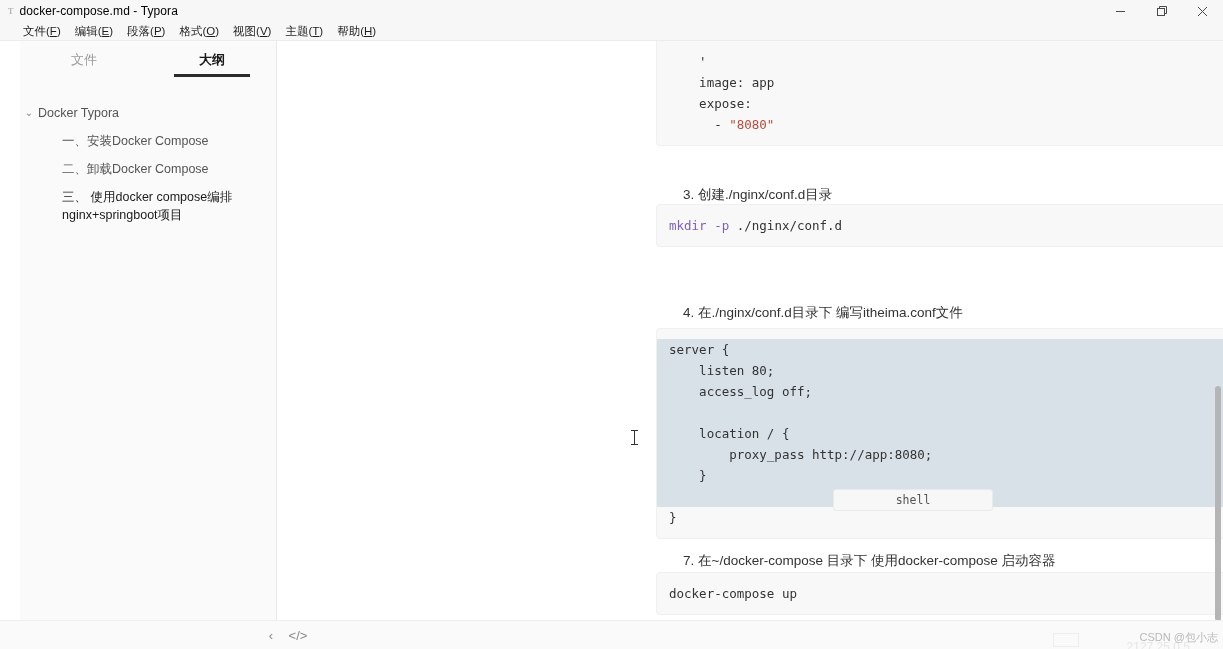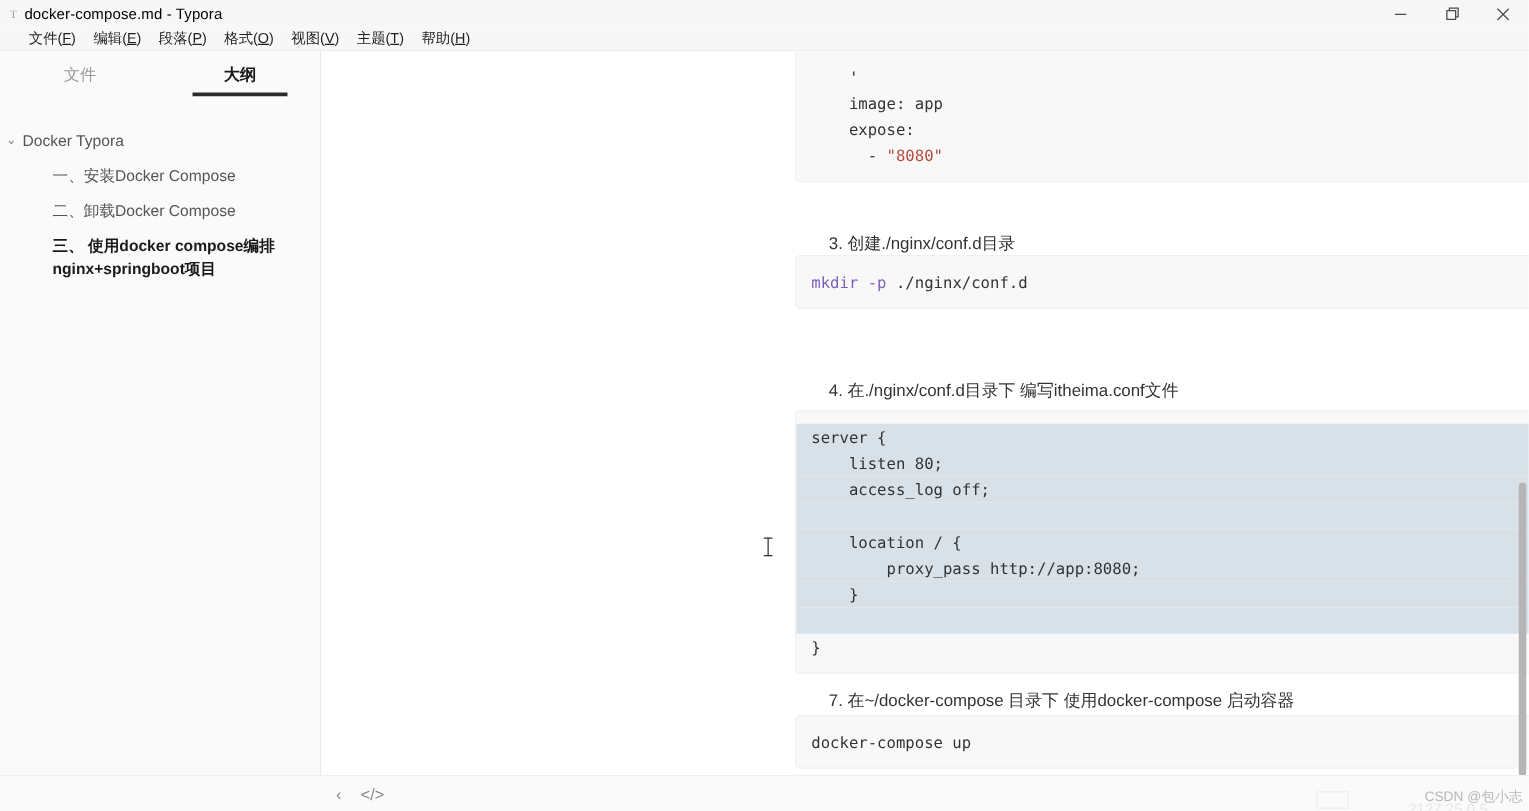--- a/index.html
+++ b/index.html
@@ -86,20 +86,21 @@
 
   
   .sidebar {
     width: 257px;
     flex: 0 0 257px;
     background: #fafafa;
     border-right: 1px solid #e9e9e9;
     display: flex;
     flex-direction: column;
     position: relative;
+    margin-left: 20px;
   }
   .side-tabs {
     display: flex;
     height: 46px;
     align-items: flex-start;
     padding-top: 10px;
   }
   .side-tab {
     flex: 1 1 50%;
     text-align: center;
@@ -136,21 +137,21 @@
     width: 18px;
     flex: 0 0 18px;
     text-align: center;
     color: #8a8a8a;
     font-size: 10px;
     line-height: 18px;
   }
   .outline-row .txt { flex: 1 1 auto; }
   .outline-row.lvl1 { padding-left: 24px; color: #555; }
   .outline-row.lvl1 .txt { padding-left: 18px; }
-  .outline-row.lvl1.current { color: #1a1a1a; font-weight: 700; }
+  .outline-row.lvl1.current { color: #1a1a1a; font-weight: 400; }
 
   .side-statusbar {
     height: 29px;
     flex: 0 0 29px;
     display: flex;
     align-items: center;
     gap: 6px;
     padding-left: 262px;
     position: absolute;
     left: 0; right: -1px; bottom: 0;
@@ -375,20 +376,21 @@
             <div class="list-line" style="position: absolute; left: 390px; top: 128px;">3. 创建./nginx/conf.d目录</div>
             <div class="codeblock" style="position: absolute; left: 379px; top: 163px; width: 718px;"><div><span class="tok-kw">mkdir</span><span class="tok-plain"> </span><span class="tok-kw">-p</span><span class="tok-plain"> ./nginx/conf.d</span></div></div>
             <div class="list-line" style="position: absolute; left: 390px; top: 246px;">4. 在./nginx/conf.d目录下 编写itheima.conf文件</div>
             <div class="codeblock" style="position: absolute; left: 379px; top: 287px; width: 718px;"><div class="sel" style="margin-left: -12px; padding-left: 12px; margin-right: -12px; padding-right: 12px;"><span class="tok-plain">server {</span></div><div class="sel" style="margin-left: -12px; padding-left: 12px; margin-right: -12px; padding-right: 12px;"><span class="tok-plain">    listen 80;</span></div><div class="sel" style="margin-left: -12px; padding-left: 12px; margin-right: -12px; padding-right: 12px;"><span class="tok-plain">    access_log off;</span></div><div class="sel" style="margin-left: -12px; padding-left: 12px; margin-right: -12px; padding-right: 12px;">&nbsp;</div><div class="sel" style="margin-left: -12px; padding-left: 12px; margin-right: -12px; padding-right: 12px;"><span class="tok-plain">    location / {</span></div><div class="sel" style="margin-left: -12px; padding-left: 12px; margin-right: -12px; padding-right: 12px;"><span class="tok-plain">        proxy_pass http://app:8080;</span></div><div class="sel" style="margin-left: -12px; padding-left: 12px; margin-right: -12px; padding-right: 12px;"><span class="tok-plain">    }</span></div><div class="sel" style="margin-left: -12px; padding-left: 12px; margin-right: -12px; padding-right: 12px;">&nbsp;</div><div><span class="tok-plain">}</span></div></div>
             <div class="list-line" style="position: absolute; left: 390px; top: 494px;">7. 在~/docker-compose 目录下 使用docker-compose 启动容器</div>
             <div class="codeblock" style="position: absolute; left: 379px; top: 531px; width: 718px;"><div><span class="tok-plain">docker-compose up</span></div></div>
             <div class="list-line" style="position: absolute; left: 390px; top: 578px;">6. 测试访问</div>
           </div>
       </div>
 
+      <div class="lang-badge" style="left:556px; top:448px;">shell</div>
 
       <div class="text-cursor" style="left:357px; top:389px;"></div>
 
       <div class="vscroll-track">
         <div class="vscroll-thumb" style="top:345px; height:235px;"></div>
       </div>
     </div>
 
   </div>
 

